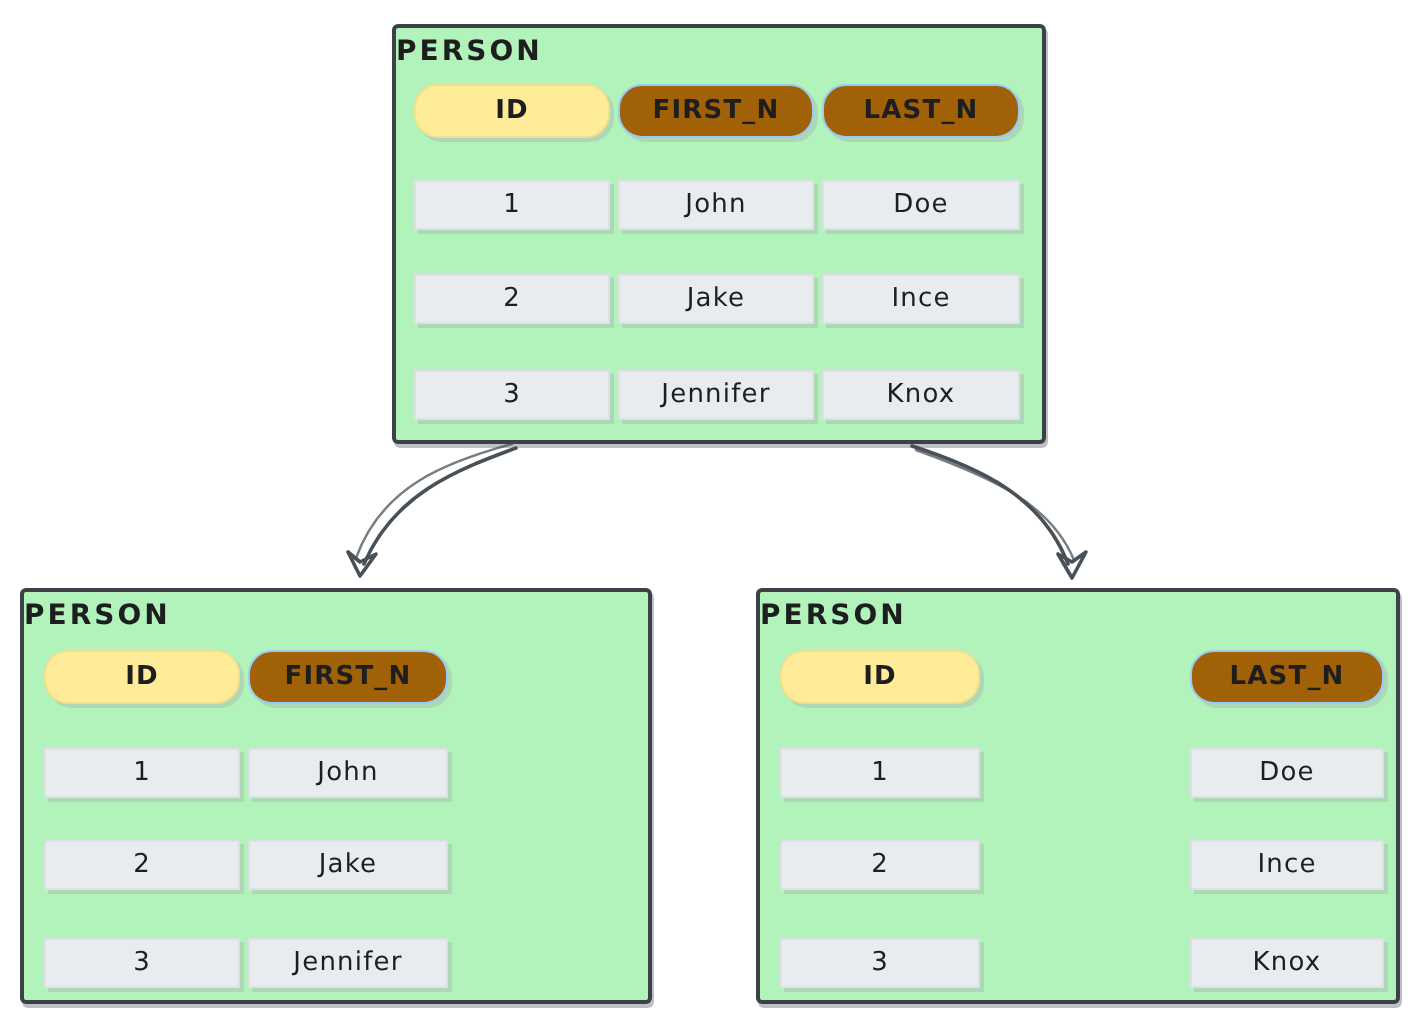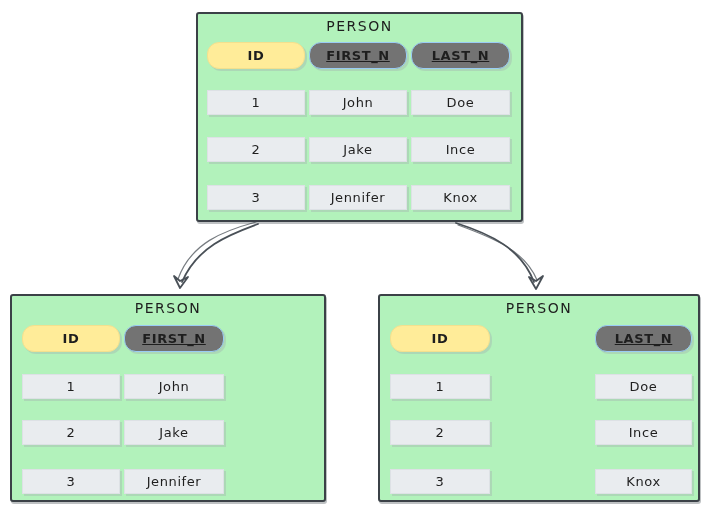--- a/index.html
+++ b/index.html
@@ -20,22 +20,21 @@
     border-radius: 3px;
     box-shadow: 1px 2px 0 rgba(70,78,84,0.35);
     box-sizing: border-box;
   }
   .t0 { left: 196px; top: 12px;  width: 327px; height: 210px; }
   .t1 { left: 10px;  top: 294px; width: 316px; height: 208px; }
   .t2 { left: 378px; top: 294px; width: 322px; height: 208px; }
 
   .etitle {
     position: absolute; top: 4px; left: 0; right: 0;
-    text-align: center;
-    font-size: 14px; font-weight: normal;
+    font-size: 14px; font-weight: bold;
     letter-spacing: 1.5px;
   }
 
   .trow { position: absolute; display: flex; }
   .t0 .trow { left: 9px;  gap: 4px; }
   .t1 .trow { left: 10px; gap: 4px; }
   .t2 .trow { left: 10px; }
 
   .t0 .hdr { top: 28px; }
   .t0 .r1  { top: 76px; }
@@ -52,21 +51,21 @@
     height: 25px;
     font-size: 13px;
     letter-spacing: 0.6px;
     background: #e9ecef;
     border: 1px solid #dde1e5;
     box-shadow: 2px 2px 0 rgba(160,170,176,0.35);
     box-sizing: border-box;
   }
   .hdr .cell { height: 27px; font-weight: bold; border-radius: 12px; }
   .cell.key  { background: #ffec99; border-color: #f3e08e; }
-  .cell.attr { background: #737373; border-color: #99ccf5; text-decoration: underline; }
+  .cell.attr { background: #a16207; border-color: #99ccf5; }
 
   .t0 .c1 { width: 98px; } .t0 .c2 { width: 98px; } .t0 .c3 { width: 99px; }
   .t1 .c1 { width: 98px; } .t1 .c2 { width: 100px; }
   .t2 .c1 { width: 100px; } .t2 .c2 { width: 97px; margin-left: 105px; }
 
   
   .arrows {
     position: absolute; left: 0; top: 0;
     width: 712px; height: 514px;
     pointer-events: none;

